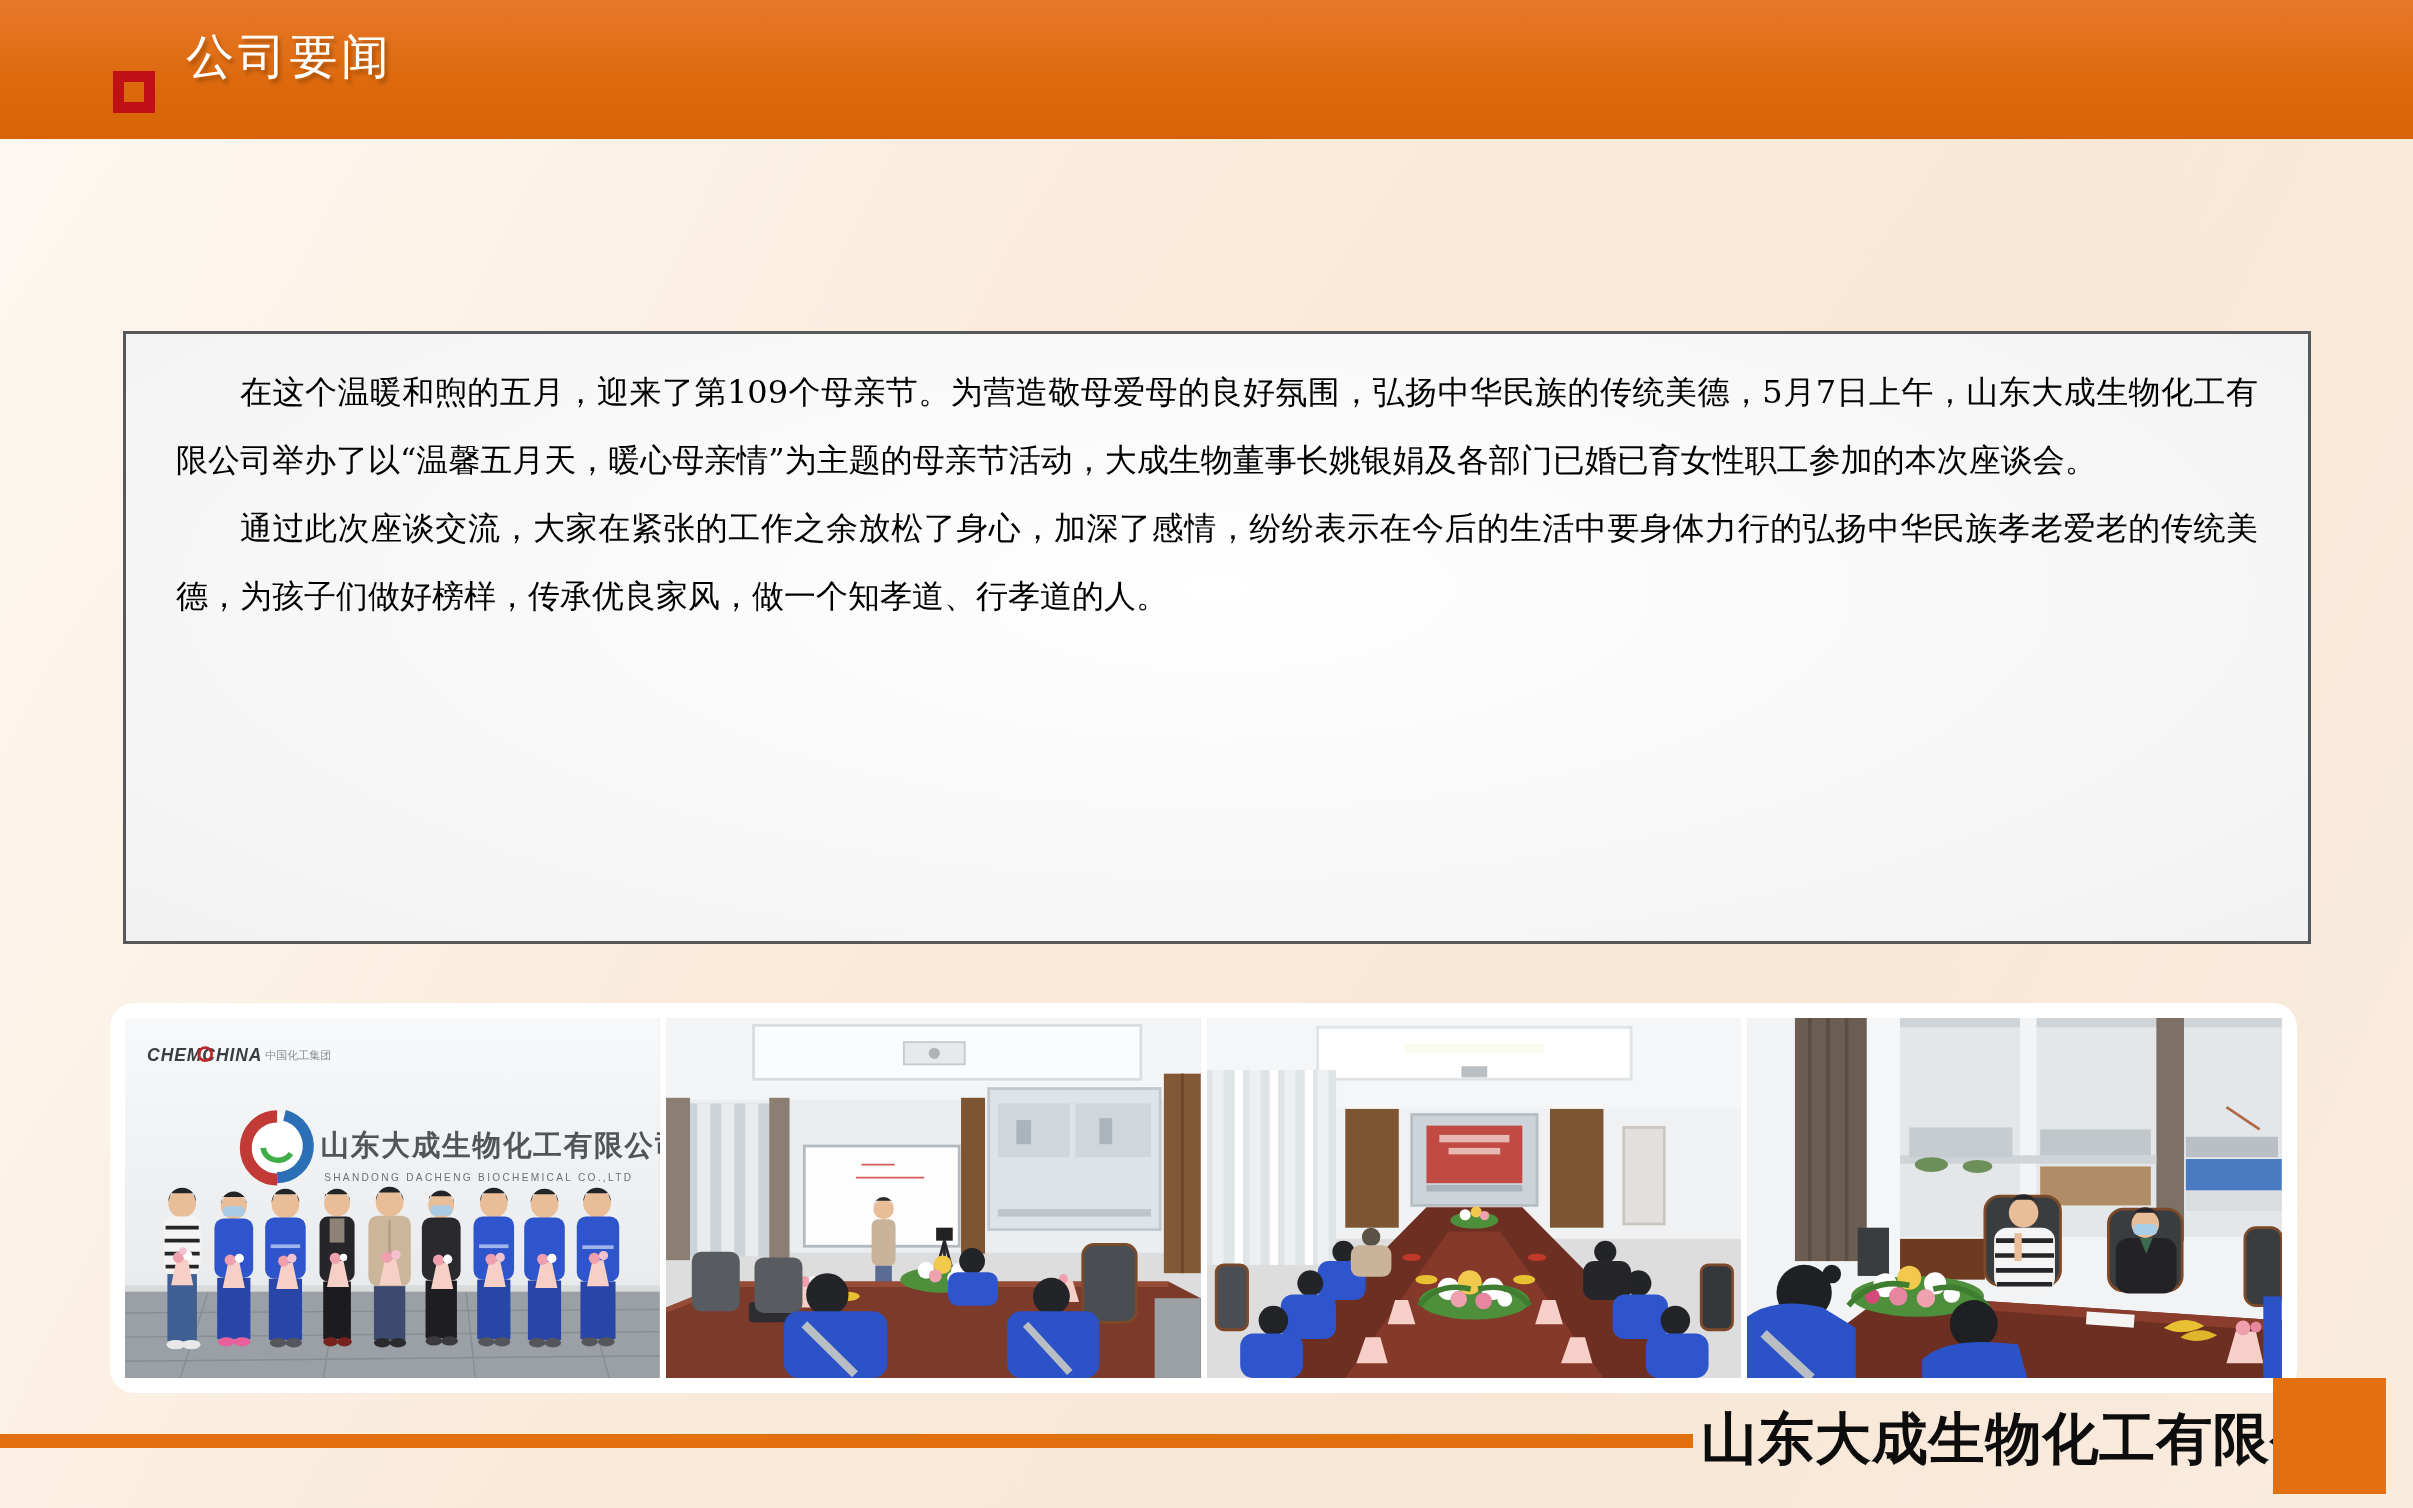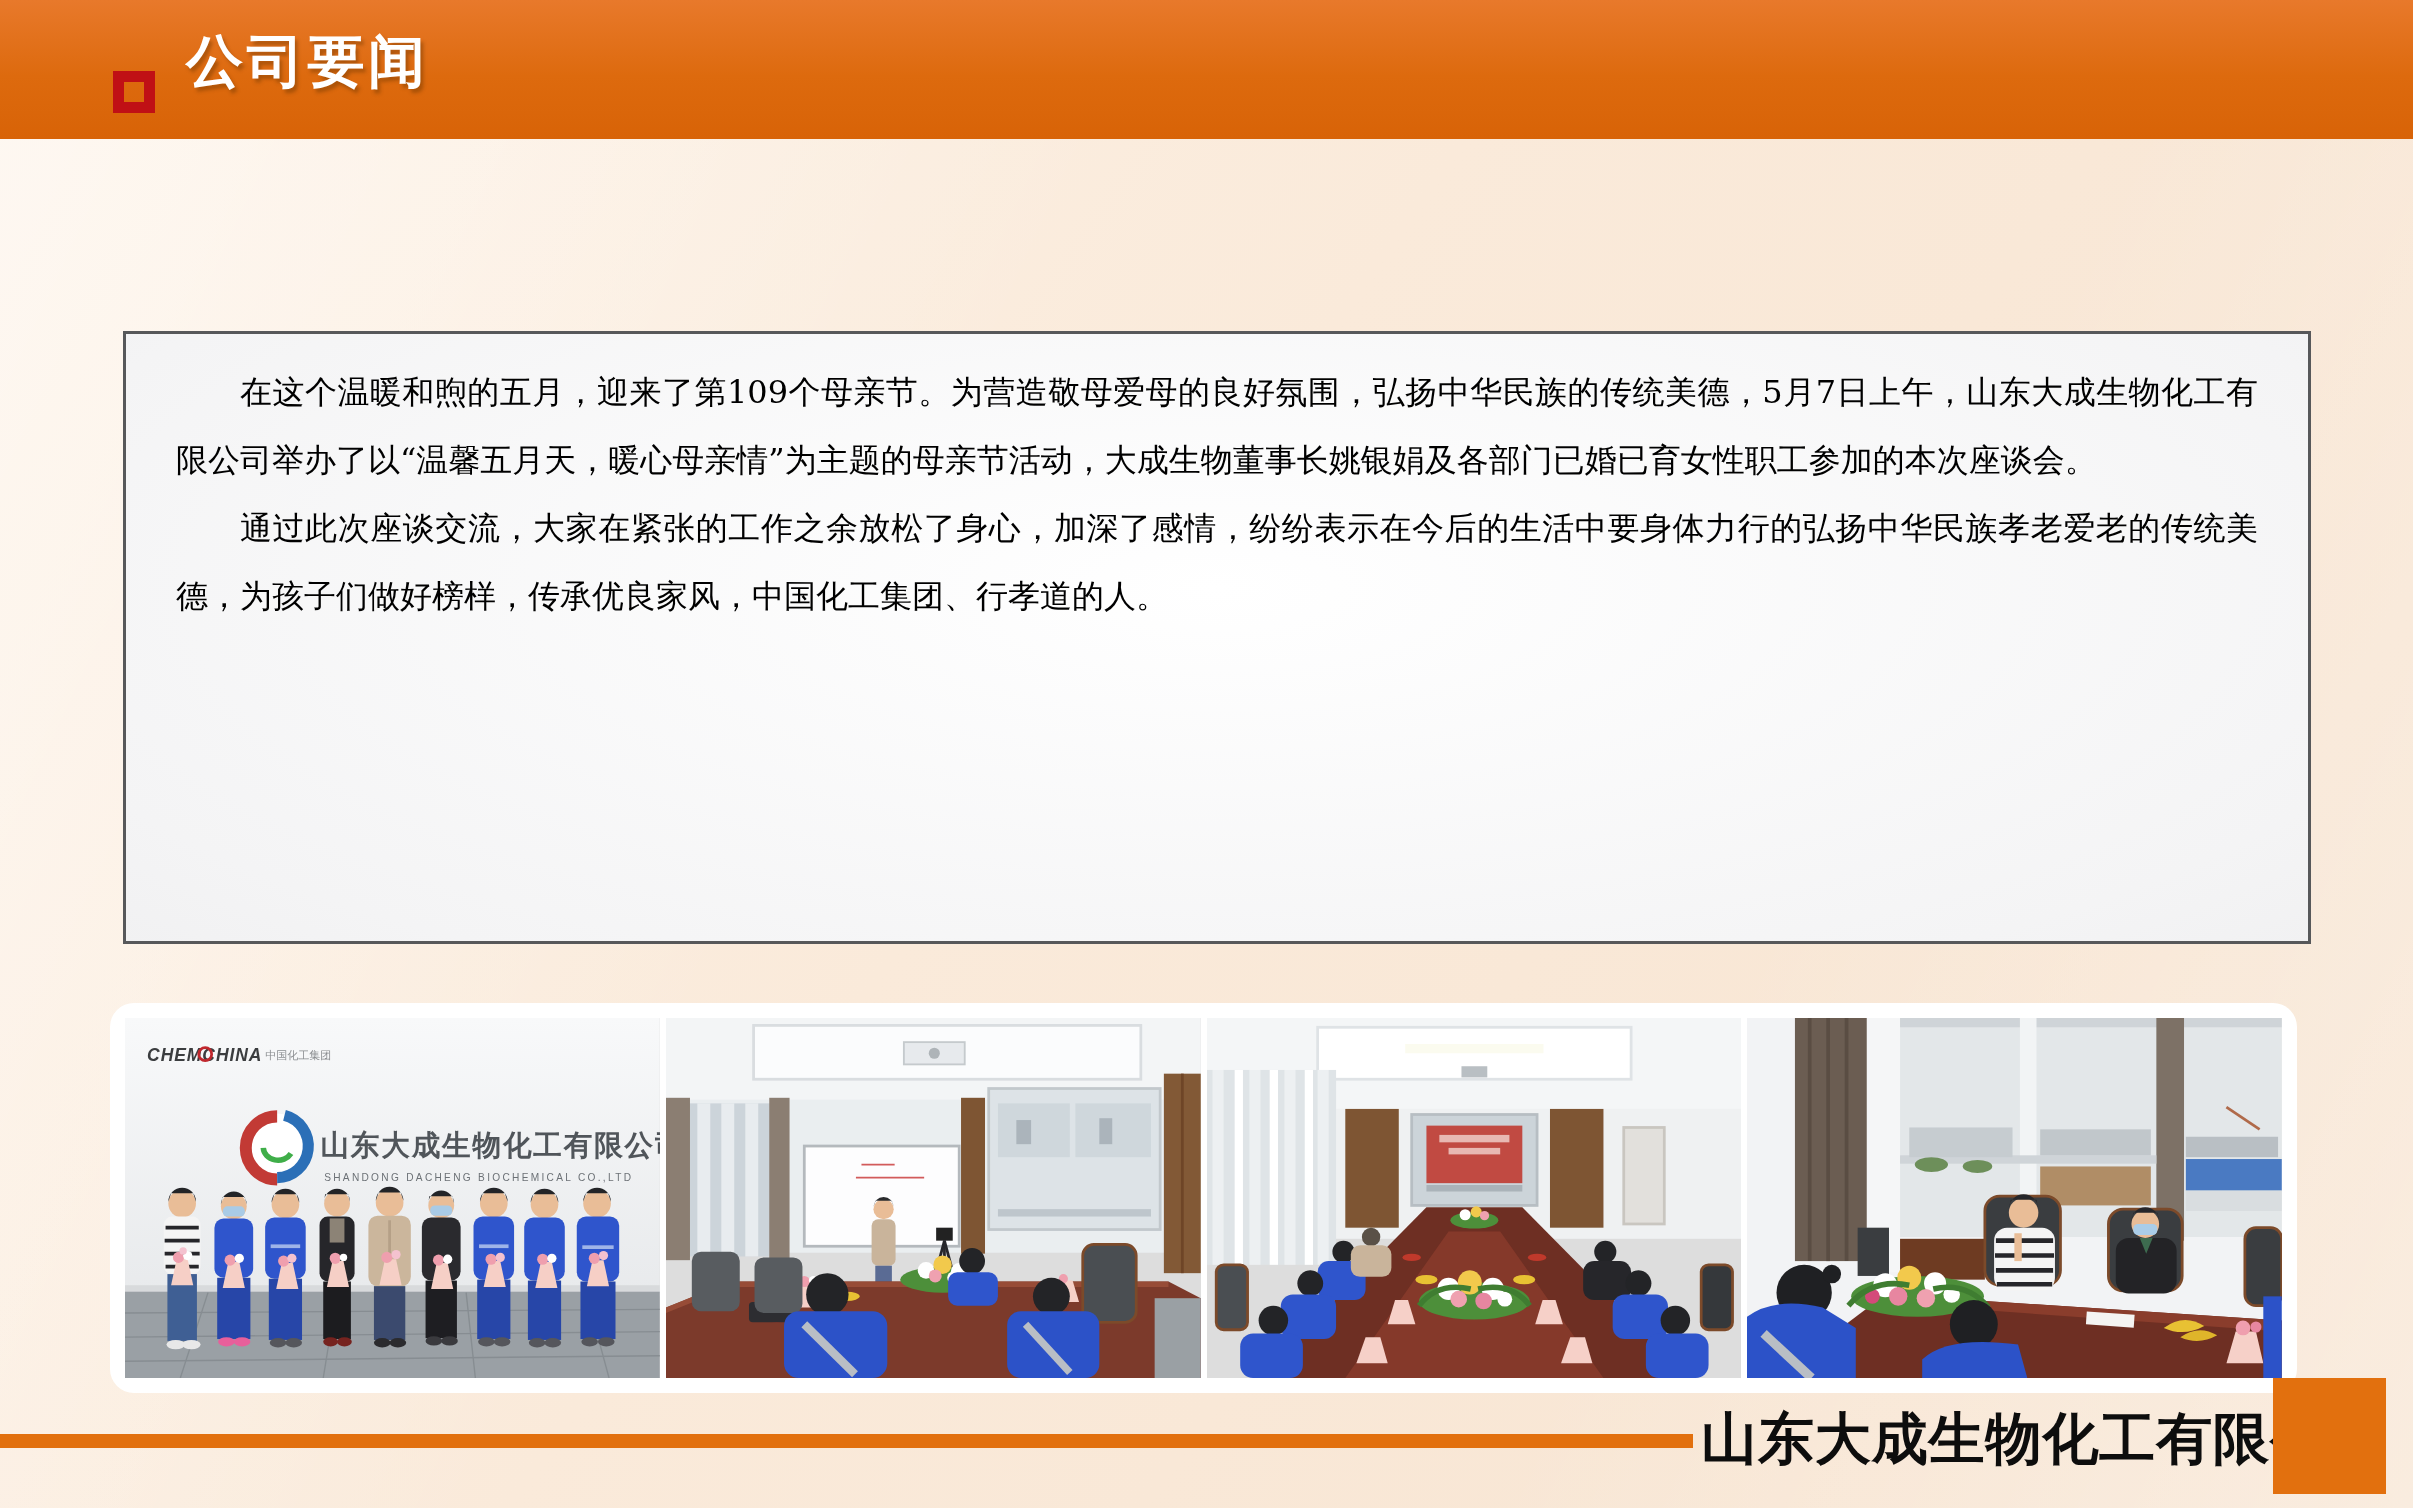--- a/index.html
+++ b/index.html
@@ -18,21 +18,21 @@
   .header{
     position:absolute;left:0;top:0;width:2413px;height:139px;
     background:linear-gradient(180deg,#e8792b 0%,#dd6a0e 55%,#d86307 100%);
   }
   .header-bullet{
     position:absolute;left:113px;top:71px;width:20.4px;height:19.5px;
     border:11px solid #c01015;background:transparent;
   }
   .header-title{
     position:absolute;left:186px;top:33px;
-    font-size:57px;font-weight:bold;color:#ffffff;letter-spacing:3.7px;
+    font-size:48px;font-weight:normal;color:#ffffff;letter-spacing:3.7px;
     text-shadow:2.8px 3.7px 3.7px rgba(110,55,0,.45);
     line-height:1;
   }
   
   .banner{
     position:absolute;left:410px;top:200px;width:1619px;height:104px;
     box-sizing:border-box;border:4.6px solid #1ca94f;
     background:linear-gradient(180deg,#14a24c 0%,#0a7c3b 45%,#016130 92%,#0a7c3b 100%);
     display:flex;align-items:center;justify-content:center;
   }
@@ -74,21 +74,21 @@
 <div class="slide">
 
   <div class="header">
     <div class="header-bullet"></div>
     <div class="header-title">公司要闻</div>
   </div>
 
 
   <div class="article">
     <p>在这个温暖和煦的五月，迎来了第109个母亲节。为营造敬母爱母的良好氛围，弘扬中华民族的传统美德，5月7日上午，山东大成生物化工有限公司举办了以“温馨五月天，暖心母亲情”为主题的母亲节活动，大成生物董事长姚银娟及各部门已婚已育女性职工参加的本次座谈会。</p>
-    <p>通过此次座谈交流，大家在紧张的工作之余放松了身心，加深了感情，纷纷表示在今后的生活中要身体力行的弘扬中华民族孝老爱老的传统美德，为孩子们做好榜样，传承优良家风，中国化工集团、行孝道的人。</p>
+    <p>通过此次座谈交流，大家在紧张的工作之余放松了身心，加深了感情，纷纷表示在今后的生活中要身体力行的弘扬中华民族孝老爱老的传统美德，为孩子们做好榜样，传承优良家风，做一个知孝道、行孝道的人。</p>
   </div>
 
   <div class="photos">
 
     <div class="photo">
       <svg viewBox="0 0 580 388" preserveAspectRatio="none">
         <defs>
           <linearGradient id="p1wall" x1="0" y1="0" x2="0" y2="1">
             <stop offset="0" stop-color="#f8f9fa"></stop>
               <stop offset="1" stop-color="#e8eaec"></stop>

